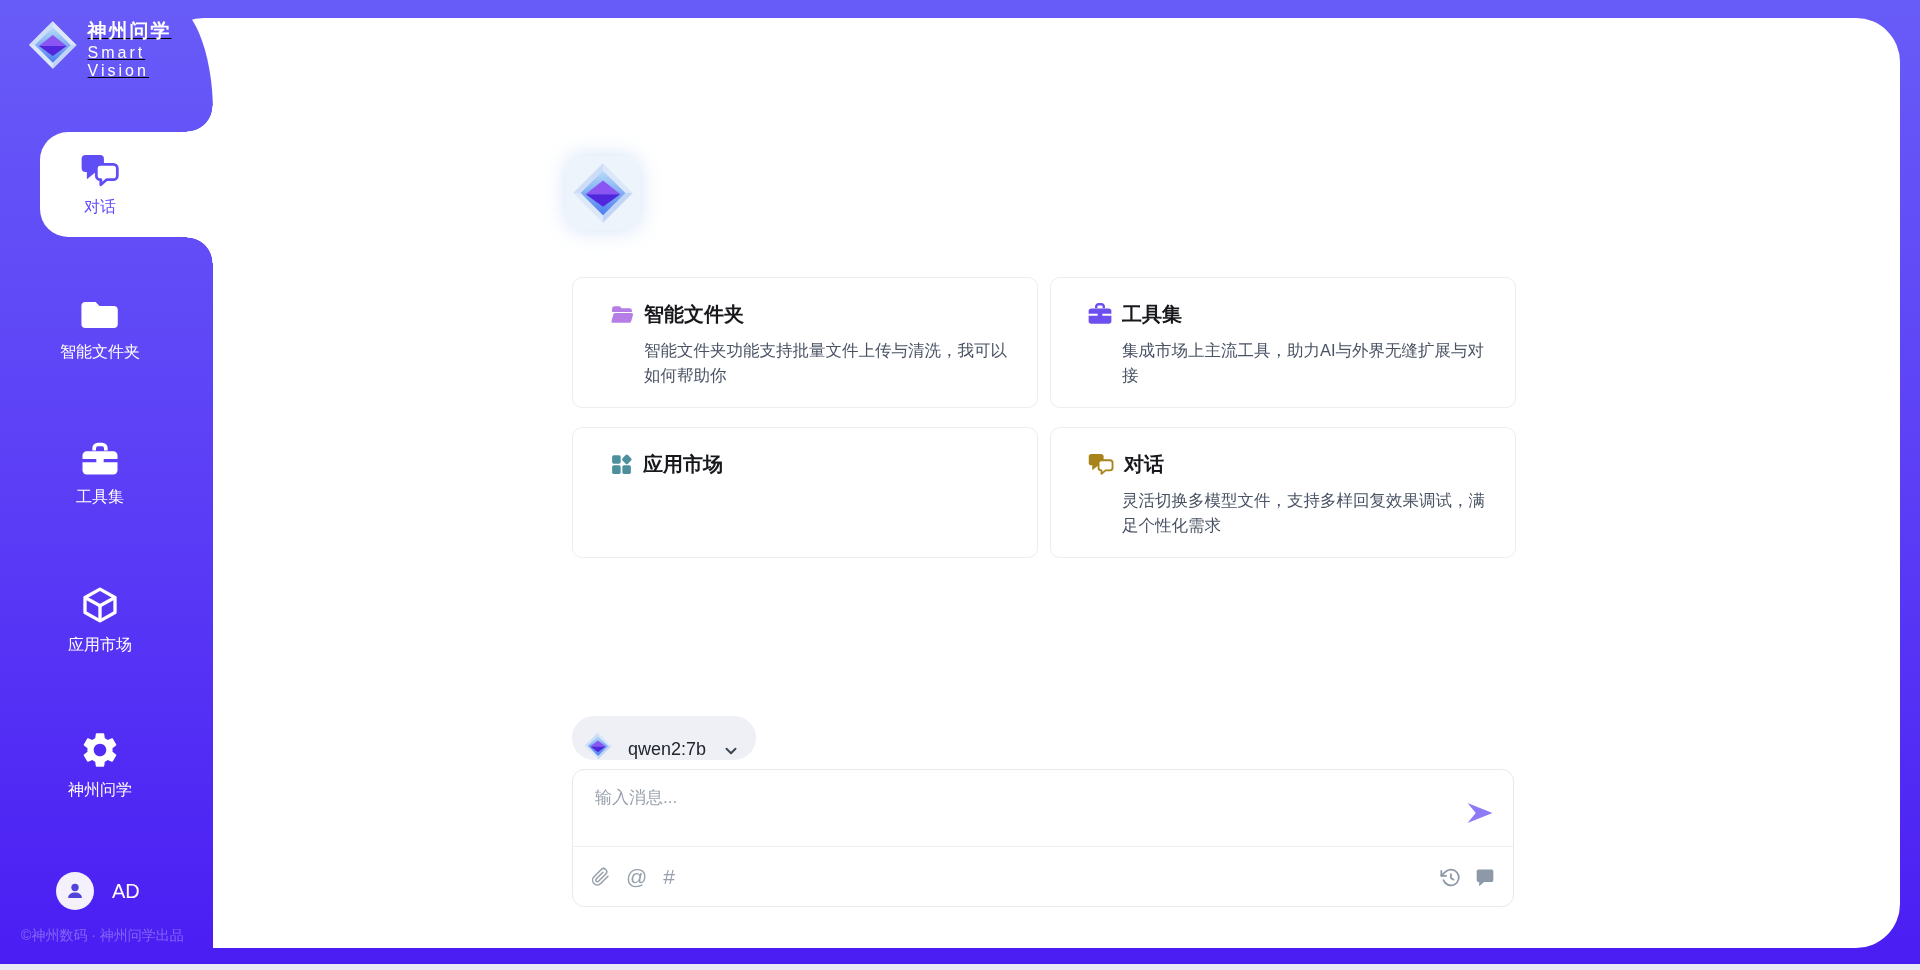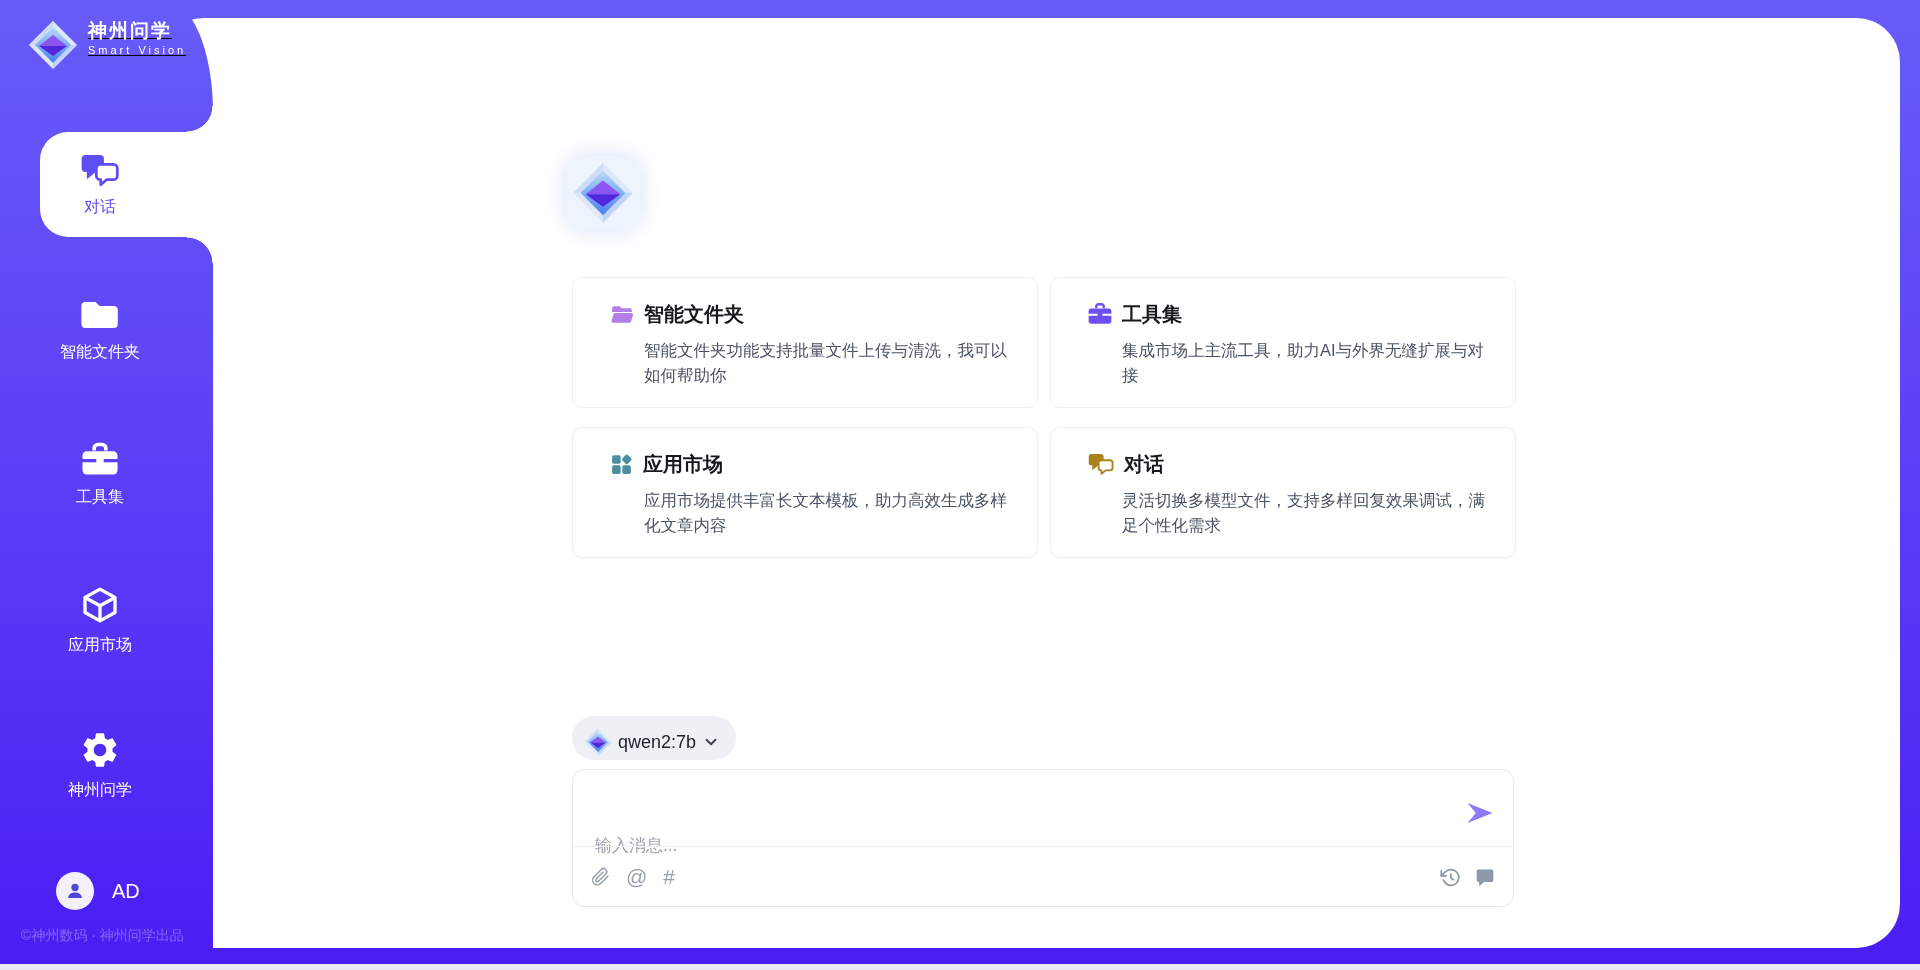--- a/index.html
+++ b/index.html
@@ -19,21 +19,21 @@
 
   
   .sidebar {
     position:absolute; left:0; top:0; width:213px; height:970px;
     background:linear-gradient(180deg,#685cf8 0%,#5a3bf6 55%,#4a1df3 100%);
     border-top-right-radius:48px 112px;
   }
   .logo-row { position:absolute; left:28px; top:20px; display:flex; gap:10px;text-decoration:underline; }
   .logo-row .logo-svg { width:50px; height:50px; }
   .brand-title { color:#fff; font-size:19px; font-weight:700; letter-spacing:2px; line-height:22px; }
-  .brand-sub { color:#fff; font-size:11px; letter-spacing:3px; margin-top:2px; }
+  .brand-sub { color:#fff; font-size:16px; letter-spacing:3px; margin-top:2px; }
 
   .nav { position:absolute; left:0; top:132px; width:213px; }
   .nav-item {
     position:relative; width:213px; height:105px; margin-bottom:40px;
     display:flex; flex-direction:column; align-items:center; justify-content:center;
     gap:9px; color:#fff; cursor:pointer; padding-right:13px;
   }
   .nav-item .nav-label { font-size:16px; font-weight:500; position:relative; }
   .nav-item .nav-ico { position:relative; }
   .nav-item.active { color:#5f4df6; }
@@ -69,32 +69,32 @@
   .cards { position:absolute; left:412px; top:259px; width:944px;
     display:grid; grid-template-columns:466px 466px; column-gap:12px; row-gap:19px; }
   .card { height:131px; background:#fff; border:1px solid #ebedf3; border-radius:10px;
     padding:22px 24px 0 36px; cursor:pointer; }
   .card-head { display:flex; align-items:center; gap:9px; height:28px; }
   .card-title { font-size:20px; font-weight:700; color:#17181c; }
   .card-desc { margin:10px 0 0 35px; font-size:16.5px; line-height:25px; color:#4a5364; }
 
   
   .model-pill { position:absolute; left:412px; top:698px; height:44px; border-radius:22px;
-    background:#eef0f5; display:inline-flex; align-items:center; gap:6px;
+    background:#eef0f5; display:inline-flex; align-items:flex-end; gap:16px;
     padding:8px 16px 0 12px; cursor:pointer; }
   .model-pill svg.logo-svg { width:28px; height:28px; }
   .model-label { font-size:18px; color:#20242e; }
 
   
   .composer { position:absolute; left:412px; top:751px; width:942px; height:138px;
     background:#fff; border:1px solid #e7e9ef; border-radius:12px; }
   .composer textarea {
     position:absolute; left:20px; top:14px; width:840px; height:55px;
     border:none; outline:none; resize:none; font-size:17px; color:#333;
-    font-family:"Liberation Sans","DejaVu Sans",sans-serif; background:transparent;margin-top:48px;
+    font-family:"Liberation Sans","DejaVu Sans",sans-serif; background:transparent;
   }
   .composer textarea::placeholder { color:#9aa1ac; }
   .send-btn { position:absolute; right:16px; top:26px; width:34px; height:34px; cursor:pointer;
     display:flex; align-items:center; justify-content:center; background:none; border:none; padding:0; }
   .composer-divider { position:absolute; left:0; right:0; top:76px; height:1px; background:#eef0f4; }
   .tools-left { position:absolute; left:18px; top:77px; height:60px;
     display:flex; align-items:center; gap:16px; color:#97a0ad; }
   .tools-right { position:absolute; right:18px; top:77px; height:60px;
     display:flex; align-items:center; gap:14px; color:#8d98a8; }
   .tool { cursor:pointer; display:flex; align-items:center; justify-content:center; }
@@ -173,21 +173,20 @@
         <span style="color:#4e8f9e">
           <svg width="25" height="25" viewBox="0 0 24 24" fill="currentColor">
             <rect x="3" y="3" width="8.2" height="8.2" rx="1.6"></rect>
             <rect x="3" y="12.8" width="8.2" height="8.2" rx="1.6"></rect>
             <rect x="12.8" y="12.8" width="8.2" height="8.2" rx="1.6"></rect>
             <rect x="13.4" y="3.4" width="7.4" height="7.4" rx="1.6" transform="rotate(45 17.1 7.1)"></rect>
           </svg>
         </span>
         <span class="card-title">应用市场</span>
       </div>
-      <div class="card-desc">应用市场提供丰富长文本模板，助力高效生成多样化文章内容</div>
     </div>
 
     <div class="card">
       <div class="card-head">
         <span style="color:#a8821a">
           <svg width="28" height="24" viewBox="0 0 32 27">
               <use href="#chat-bubbles"></use>
             </svg>
         </span>
         <span class="card-title">对话</span>

